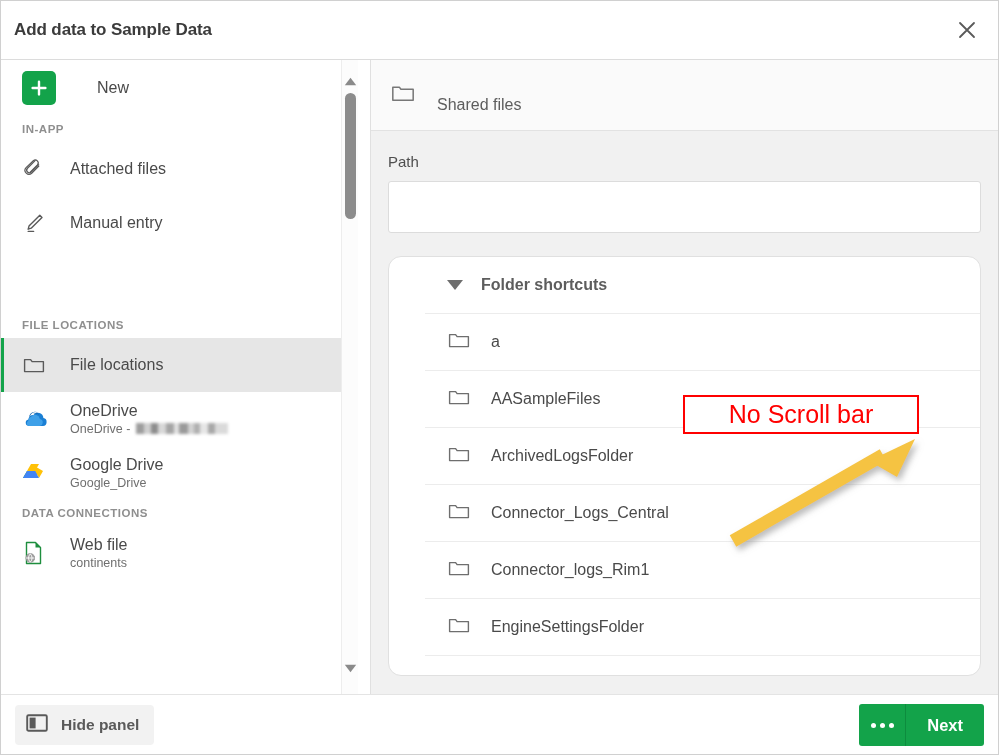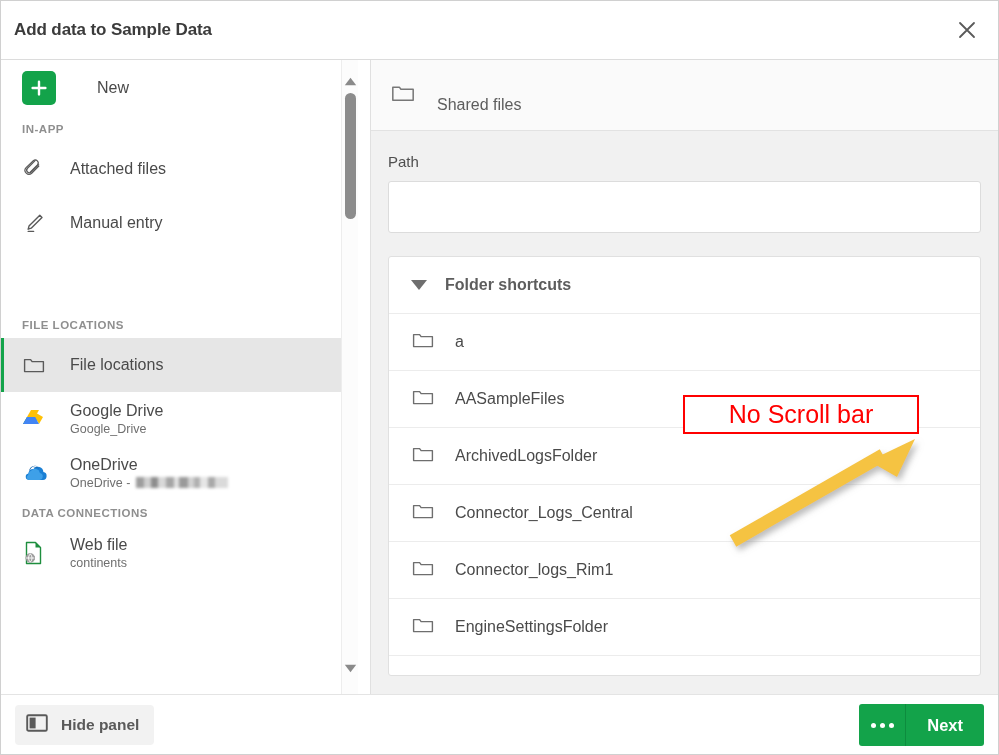--- a/index.html
+++ b/index.html
@@ -148,23 +148,24 @@
     background: #ffffff; border: 1px solid #dcdcdc; border-radius: 3px;
     font-family: "Liberation Sans", sans-serif;
     font-size: 15px; color: #333; padding: 0 12px;
     outline: none;
   }
 
   .shortcut-card {
     margin: 23px 17px 0 17px;
     background: #ffffff;
     border: 1px solid #e0e0e0;
-    border-radius: 3px;
+    border-radius: 13px;
     height: 420px;
     overflow: hidden;
+    padding-left: 36px;
   }
   .shortcut-head {
     height: 57px; display: flex; align-items: center;
     padding-left: 22px;
     border-bottom: 1px solid #ececec;
     cursor: pointer;
   }
   .caret {
     width: 0; height: 0;
     border-left: 8px solid transparent;
@@ -299,47 +300,47 @@
               <path d="M2.6 6.6 h6.0 l1.5 2.0 h11.3 v10.0 h-18.8 Z" fill="none" stroke="#5a5a5a" stroke-width="1.4" stroke-linejoin="round"></path>
             </svg>
           </span>
           <span class="txtwrap">
             <span class="label">File locations</span>
           </span>
         </div>
 
         <div class="side-item">
           <span class="ico">
+            <svg width="28" height="22" viewBox="0 0 28 22">
+              <path d="M6.5 18.0 h14.5 a4.0 4.0 0 0 0 0.4-7.9 a5.6 5.6 0 0 0-10.0-3.1 a4.6 4.6 0 0 0-5.0 4.5 a3.3 3.3 0 0 0 0.1 6.5 Z" fill="#1a7fd4"></path>
+              <path d="M6.5 18.0 h11.0 a3.6 3.6 0 0 0 0.4-7.1 a5.0 5.0 0 0 0-8.8-2.2 a4.2 4.2 0 0 0-2.8 4.0 a3.0 3.0 0 0 0 0.2 5.3 Z" fill="#3ea0e8"></path>
+              <path d="M11.2 6.0 a5.6 5.6 0 0 1 6.2 1.0 a4.8 4.8 0 0 0-6.2-1.0 Z" fill="#0f5fa8"></path>
+              <path d="M8.0 8.5 a5.4 5.4 0 0 1 8.4-3.4 a5.6 5.6 0 0 0-9.2 3.6 Z" fill="#0f5fa8"></path>
+            </svg>
+          </span>
+          <span class="txtwrap">
+            <span class="label">OneDrive</span>
+            <span class="sub"><span>OneDrive - </span><span class="blurred"></span></span>
+          </span>
+        </div>
+
+        <div class="side-item">
+          <span class="ico">
             <svg width="26" height="24" viewBox="0 0 26 24">
               <path d="M9.0 3.0 h8.0 l-4.0 7.0 h-8.0 Z" fill="#ffc107"></path>
               <path d="M5.0 10.0 h8.0 l-4.0 7.0 h-8.0 Z" fill="#1e8e3e"></path>
               <path d="M13.0 10.0 h8.0 l-4.0 7.0 h-8.0 Z" fill="#4285f4" transform="translate(-4,0)"></path>
               <path d="M9.0 3.0 L13.0 10.0 L17.0 17.0 L21.0 10.0 Z" fill="#ffc107"></path>
               <path d="M1.0 17.0 L5.0 10.0 L9.0 3.0 L9.0 3.0 Z" fill="#1e8e3e"></path>
               <path d="M1.0 17.0 H17.0 L13.0 10.0 H5.0 Z" fill="#4285f4"></path>
             </svg>
           </span>
           <span class="txtwrap">
             <span class="label">Google Drive</span>
             <span class="sub">Google_Drive</span>
-          </span>
-        </div>
-
-        <div class="side-item">
-          <span class="ico">
-            <svg width="28" height="22" viewBox="0 0 28 22">
-              <path d="M6.5 18.0 h14.5 a4.0 4.0 0 0 0 0.4-7.9 a5.6 5.6 0 0 0-10.0-3.1 a4.6 4.6 0 0 0-5.0 4.5 a3.3 3.3 0 0 0 0.1 6.5 Z" fill="#1a7fd4"></path>
-              <path d="M6.5 18.0 h11.0 a3.6 3.6 0 0 0 0.4-7.1 a5.0 5.0 0 0 0-8.8-2.2 a4.2 4.2 0 0 0-2.8 4.0 a3.0 3.0 0 0 0 0.2 5.3 Z" fill="#3ea0e8"></path>
-              <path d="M11.2 6.0 a5.6 5.6 0 0 1 6.2 1.0 a4.8 4.8 0 0 0-6.2-1.0 Z" fill="#0f5fa8"></path>
-              <path d="M8.0 8.5 a5.4 5.4 0 0 1 8.4-3.4 a5.6 5.6 0 0 0-9.2 3.6 Z" fill="#0f5fa8"></path>
-            </svg>
-          </span>
-          <span class="txtwrap">
-            <span class="label">OneDrive</span>
-            <span class="sub"><span>OneDrive - </span><span class="blurred"></span></span>
           </span>
         </div>
 
         <div class="group-title">DATA CONNECTIONS</div>
 
         <div class="side-item">
           <span class="ico">
             <svg width="24" height="26" viewBox="0 0 24 26">
               <path d="M4.5 2.5 h9.0 l5.0 5.0 v16.0 h-14.0 Z" fill="#ffffff" stroke="#1e8e3e" stroke-width="1.4" stroke-linejoin="round"></path>
               <path d="M13.5 2.5 v5.0 h5.0" fill="#1e8e3e"></path>

